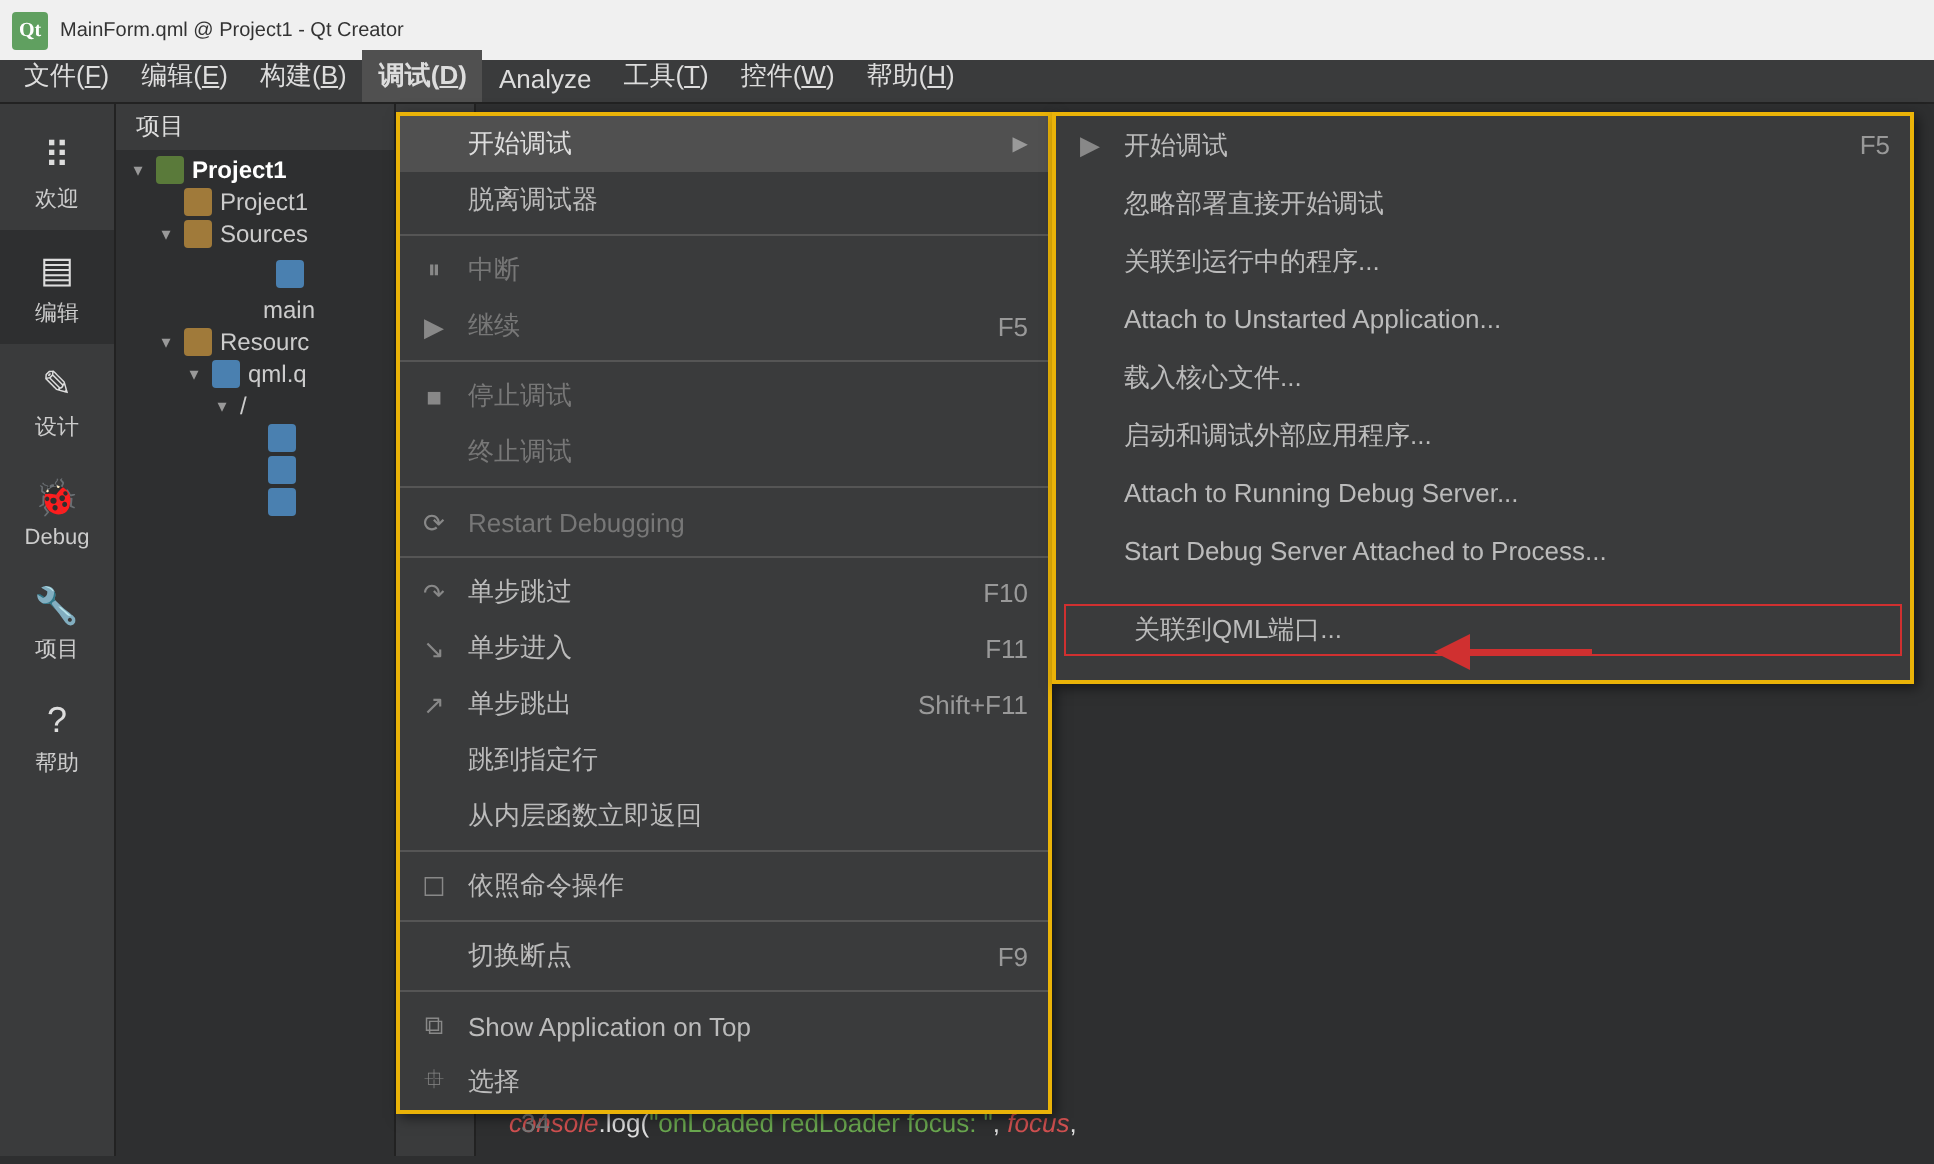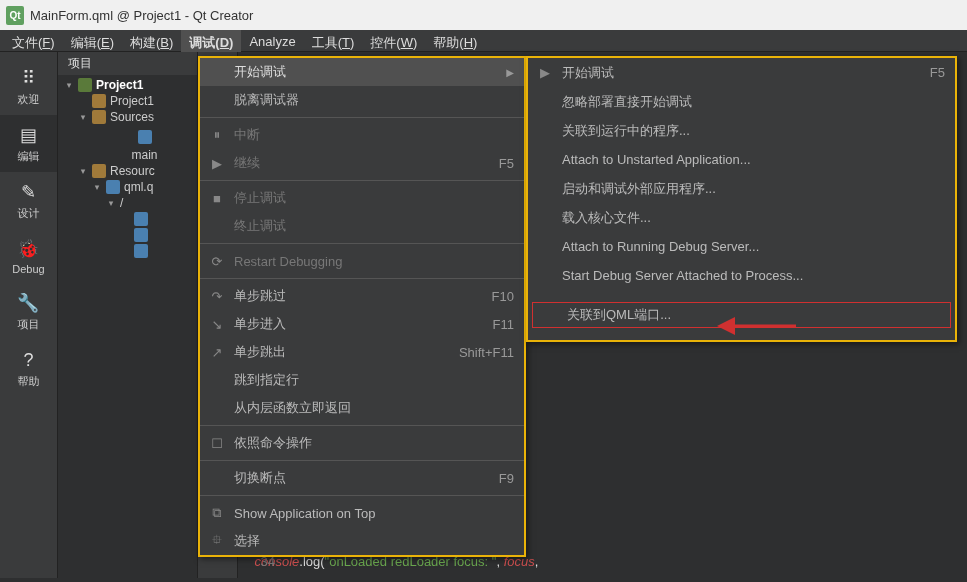--- a/index.html
+++ b/index.html
@@ -1,24 +1,24 @@
 <!DOCTYPE html>
 <html><head>
 <meta charset="utf-8">
 <style>
 * { margin: 0; padding: 0; box-sizing: border-box; font-family: "Microsoft YaHei", Arial, sans-serif; }
 body { background: #2e2f30; color: #ccc; font-size: 13px; overflow: hidden; width: 967px; height: 582px; position: relative; }
 
 
 .titlebar { height: 30px; background: #f0f0f0; color: #333; display: flex; align-items: center; padding: 0 6px; gap: 6px; }
-.titlebar .qt-logo { width: 18px; height: 19px; background: #60a060; border-radius: 2px; display: flex; align-items: center; justify-content: center; color: #fff; font-size: 10px; font-weight: bold; }
-.titlebar .title-text { font-size: 13px; }
-
-
-.menubar { height: 22px; background: #3a3b3c; display: flex; align-items: flex-start; padding: 0 4px; border-bottom: 1px solid #222; }
+.titlebar .qt-logo { width: 18px; height: 19px; background: #60a060; border-radius: 2px; display: flex; align-items: center; justify-content: center; color: #fff; font-size: 10px; font-weight: bold; font-family: Liberation Serif, serif; }
+.titlebar .title-text { font-size: 10px; }
+
+
+.menubar { height: 22px; background: #3a3b3c; display: flex; align-items: flex-end; padding: 0 4px; border-bottom: 1px solid #222; }
 .menubar .menu-item { padding: 4px 8px; cursor: default; color: #ddd; }
 .menubar .menu-item.active { background: #505050; font-weight: bold; }
 .menubar .menu-item u { text-decoration: underline; }
 
 
 .main { display: flex; height: calc(100% - 56px); background: #2e2f30; }
 
 
 .rail { width: 58px; background: #3a3b3c; display: flex; flex-direction: column; align-items: center; padding-top: 6px; border-right: 1px solid #222; }
 .rail .rail-item { display: flex; flex-direction: column; align-items: center; gap: 2px; padding: 8px 0; width: 100%; cursor: default; }
@@ -275,25 +275,25 @@
     <div class="mi">
       <span class="mi-icon"></span>
       <span class="mi-label">关联到运行中的程序...</span>
     </div>
     <div class="mi">
       <span class="mi-icon"></span>
       <span class="mi-label">Attach to Unstarted Application...</span>
     </div>
     <div class="mi">
       <span class="mi-icon"></span>
+      <span class="mi-label">载入核心文件...</span>
+    </div>
+    <div class="mi">
+      <span class="mi-icon"></span>
       <span class="mi-label">启动和调试外部应用程序...</span>
-    </div>
-    <div class="mi">
-      <span class="mi-icon"></span>
-      <span class="mi-label">载入核心文件...</span>
     </div>
     <div class="mi">
       <span class="mi-icon"></span>
       <span class="mi-label">Attach to Running Debug Server...</span>
     </div>
     <div class="mi">
       <span class="mi-icon"></span>
       <span class="mi-label">Start Debug Server Attached to Process...</span>
     </div>
     <div class="mi red-box">

